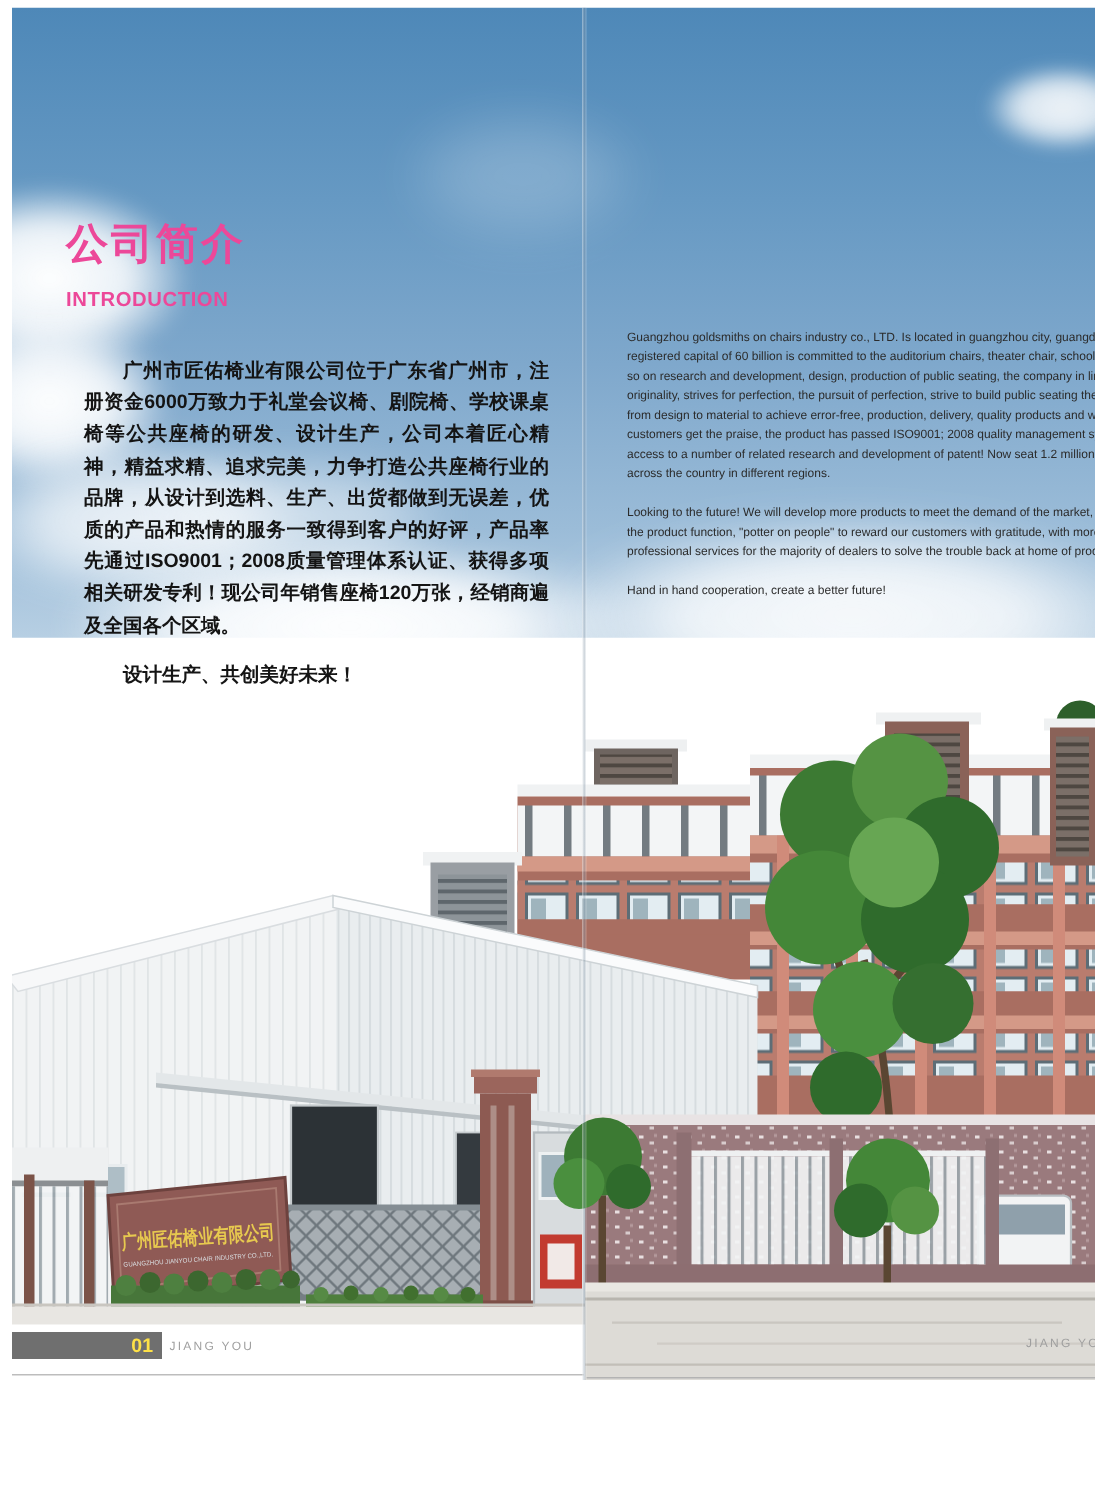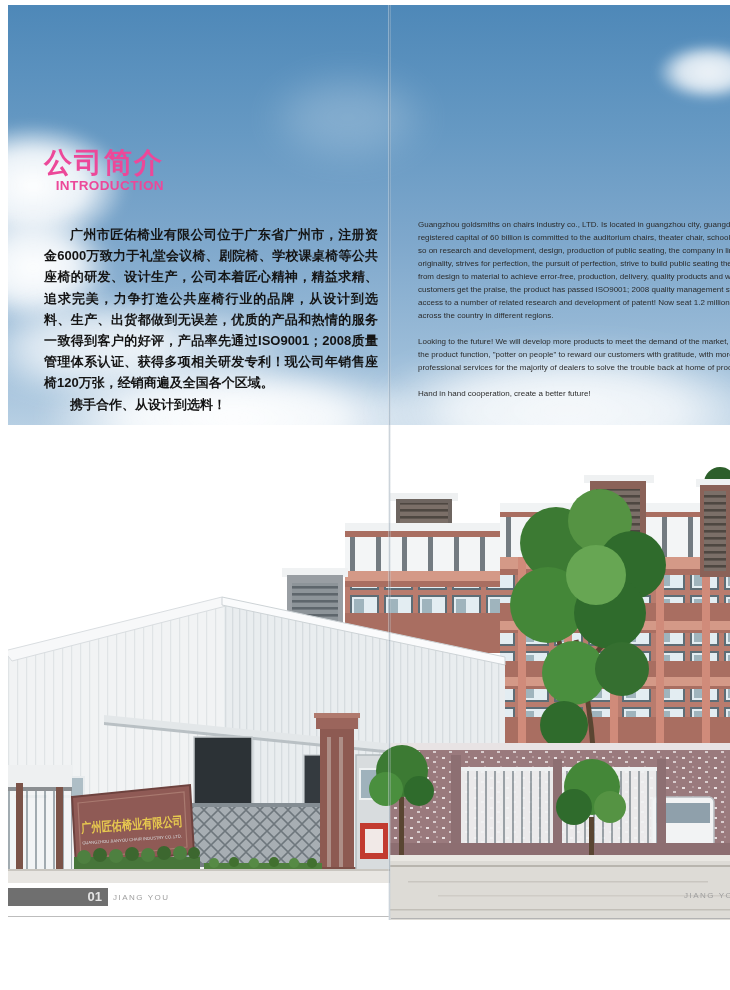--- a/index.html
+++ b/index.html
@@ -15,30 +15,30 @@
   .c3{left:-30px;top:290px;width:230px;height:105px;filter:blur(12px);opacity:.8;}
   .c4{left:30px;top:355px;width:390px;height:115px;filter:blur(10px);}
   .c5{left:355px;top:338px;width:410px;height:135px;filter:blur(12px);opacity:.9;}
   .c6{left:648px;top:38px;width:105px;height:58px;filter:blur(5px);opacity:.9;}
   .c7{left:255px;top:65px;width:170px;height:95px;filter:blur(16px);opacity:.22;}
   .c8{left:85px;top:298px;width:210px;height:85px;filter:blur(13px);opacity:.5;}
   .fold{position:absolute;left:380px;top:0;width:3px;height:100%;z-index:6;
         background:linear-gradient(90deg,rgba(255,255,255,.45),rgba(120,140,158,.38),rgba(255,255,255,.25));}
   .title-block{position:absolute;left:36px;top:143px;z-index:5;color:#ec4899;}
   .title-block h1{margin:0;font-size:28px;line-height:1.05;font-weight:700;letter-spacing:2px;}
-  .title-block .sub{font-size:13.5px;font-weight:700;letter-spacing:.4px;margin-top:1px;text-align:right;}
+  .title-block .sub{font-size:13.5px;font-weight:700;letter-spacing:.4px;margin-top:15px;}
   .zh-col{position:absolute;left:36px;top:219px;width:334px;z-index:5;color:#141414;
           font-size:13px;font-weight:700;line-height:21.2px;text-align:justify;}
-  .zh-col p{margin:0;text-indent:2em;}
+  .zh-col p{margin:12px;text-indent:2em;}
   .en-col{position:absolute;left:410px;top:213px;width:400px;z-index:5;color:#2b2b2b;
           font-size:8px;line-height:13px;}
   .en-col p{margin:0 0 13px 0;}
   .photo{position:absolute;left:0;top:420px;width:722px;height:495px;z-index:2;}
   .footer-left{position:absolute;left:0;top:883px;height:18px;z-index:5;display:flex;align-items:center;}
-  .pagenum-box{width:100px;height:18px;background:#6f6f6f;color:#e5e5e5;box-sizing:border-box;
+  .pagenum-box{width:100px;height:18px;background:#6f6f6f;color:#fde047;box-sizing:border-box;
                text-align:right;padding-right:6px;font-size:13px;font-weight:700;line-height:18px;}
   .brand{font-size:8px;letter-spacing:1.5px;color:#9f9f9f;}
   .footer-left .brand{margin-left:5px;}
   .brand-right{position:absolute;left:676px;top:886px;z-index:5;white-space:nowrap;}
   .rule{position:absolute;height:0;border-top:1px solid #bdbdbd;z-index:5;}
   .rule-left{left:0;top:911px;width:381px;}
   .rule-right{left:383px;top:913px;width:339px;border-top-color:#b3b3b3;}
 </style>
 </head>
 <body>
@@ -278,21 +278,21 @@
 
   <div class="fold"></div>
 
   <header class="title-block">
     <h1>公司简介</h1>
     <div class="sub">INTRODUCTION</div>
   </header>
 
   <section class="zh-col">
     <p>广州市匠佑椅业有限公司位于广东省广州市，注册资金6000万致力于礼堂会议椅、剧院椅、学校课桌椅等公共座椅的研发、设计生产，公司本着匠心精神，精益求精、追求完美，力争打造公共座椅行业的品牌，从设计到选料、生产、出货都做到无误差，优质的产品和热情的服务一致得到客户的好评，产品率先通过ISO9001；2008质量管理体系认证、获得多项相关研发专利！现公司年销售座椅120万张，经销商遍及全国各个区域。</p>
-    <p>携手合作、从设计到选料！</p>
+    <p>设计生产、共创美好未来！</p>
   </section>
 
   <section class="en-col">
     <p>Guangzhou goldsmiths on chairs industry co., LTD. Is located in guangzhou city, guangdong province, the registered capital of 60 billion is committed to the auditorium chairs, theater chair, school desks and chairs and so on research and development, design, production of public seating, the company in line with the spirit of originality, strives for perfection, the pursuit of perfection, strive to build public seating the brand of the industry, from design to material to achieve error-free, production, delivery, quality products and warm service consistent customers get the praise, the product has passed ISO9001; 2008 quality management system certification, access to a number of related research and development of patent! Now seat 1.2 million in annual sales, dealers across the country in different regions.</p>
     <p>Looking to the future! We will develop more products to meet the demand of the market, continuously upgrade the product function, "potter on people" to reward our customers with gratitude, with more quality products and professional services for the majority of dealers to solve the trouble back at home of products.</p>
     <p>Hand in hand cooperation, create a better future!</p>
   </section>
 
   <div class="footer-left">
     <div class="pagenum-box">

